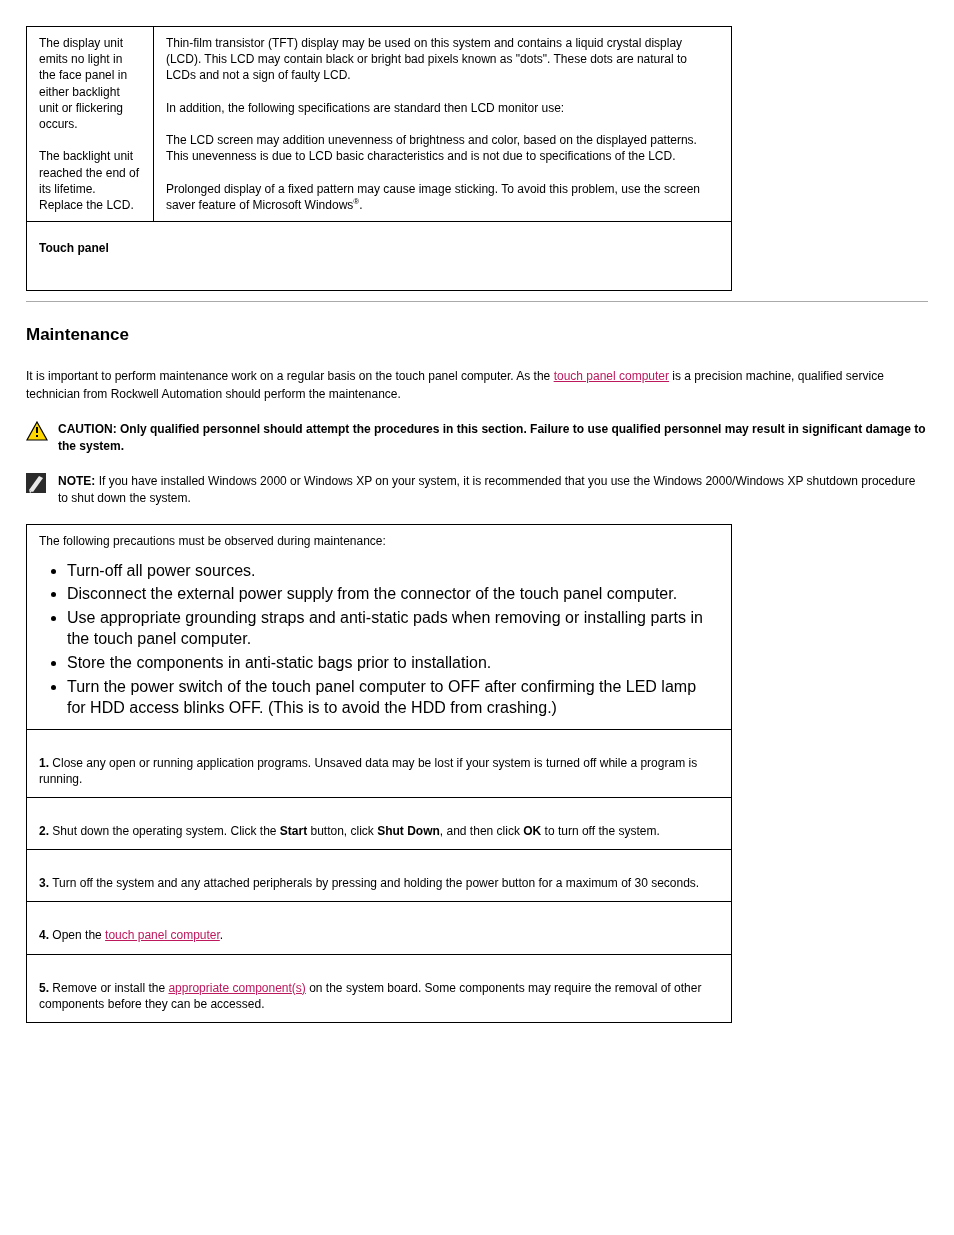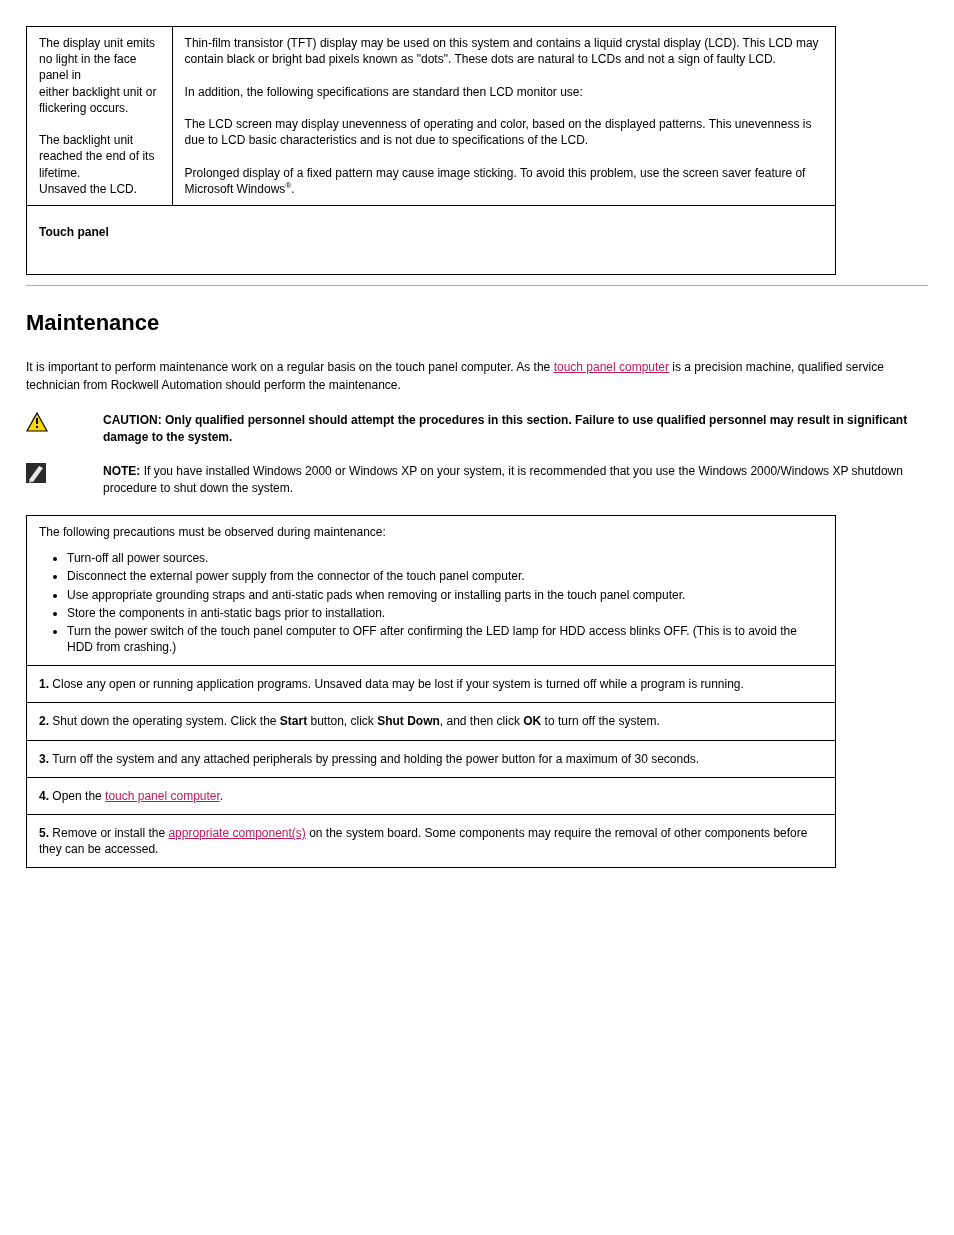--- a/index.html
+++ b/index.html
@@ -7,76 +7,75 @@
   body {
     font-family: Arial, Helvetica, sans-serif;
     color: #000;
     width: 954px;
     padding: 26px;
     font-size: 12px;
     line-height: 1.35;
   }
   .tbl {
     border-collapse: collapse;
-    width: 810px;
+    width: 706px;
   }
   .tbl td {
     border: 1px solid #000;
     padding: 8px 12px;
     vertical-align: top;
     font-size: 12px;
     line-height: 1.35;
   }
   .bold { font-weight: bold; }
   sup.reg { font-size: 8px; vertical-align: super; }
   .hr { border: none; border-top: 1px solid #aaa; margin: 10px 0 22px 0; }
   h2.section {
-    font-size: 22px;
+    font-size: 17px;
     font-weight: bold;
     margin: 0 0 20px 0;
   }
   .para { font-size: 12px; line-height: 1.5; margin-bottom: 18px; }
   a.link { color: #be185d; text-decoration: underline; }
   .callout {
     display: flex;
     align-items: flex-start;
     margin-bottom: 18px;
     font-size: 12px;
     line-height: 1.4;
-    gap: 45px;
   }
   .callout .icon-cell { width: 32px; flex-shrink: 0; }
   .callout .txt { flex: 1; }
   .icon { display: inline-block; }
-  ul.bullets { list-style: disc; padding-left: 28px; font-size: 12px; }
+  ul.bullets { list-style: disc; padding-left: 28px; font-size: 16px; }
   ul.bullets li { margin-bottom: 2px; line-height: 1.35; }
   .step-num { font-weight: bold; }
-  .step-row td { padding-top: 10px; padding-bottom: 10px; }
+  .step-row td { padding-top: 25px; padding-bottom: 10px; }
 </style>
 </head>
 <body>
 
 <table class="tbl">
   <tbody>
       <tr>
     <td style="width:18%;">
       <span>The display unit emits no light in the face panel in</span><br>
       <span>either backlight unit or flickering occurs.</span><br><br>
       <span>The backlight unit reached the end of its lifetime.</span><br>
-      <span>Unsaved the LCD.</span>
+      <span>Replace the LCD.</span>
     </td>
     <td>
       <span>Thin-film transistor (TFT) display may be used on this</span>
       <span>system and contains a liquid crystal display (LCD).</span>
       <span>This LCD may contain black or bright bad pixels known</span>
       <span>as "dots". These dots are natural to LCDs and not a</span>
       <span>sign of faulty LCD.</span><br><br>
       <span>In addition, the following specifications are standard</span>
       <span>then LCD monitor use:</span><br><br>
-      <span>The LCD screen may display unevenness of operating</span>
+      <span>The LCD screen may addition unevenness of brightness</span>
       <span>and color, based on the displayed patterns. This</span>
       <span>unevenness is due to LCD basic characteristics and is not</span>
       <span>due to specifications of the LCD.</span><br><br>
       <span>Prolonged display of a fixed pattern may cause image</span>
       <span>sticking. To avoid this problem, use the screen saver</span>
       <span>feature of Microsoft Windows</span><sup class="reg">®</sup><span>.</span>
     </td>
   </tr>
   <tr>
     <td colspan="2" style="padding-top:18px; padding-bottom:34px;">

